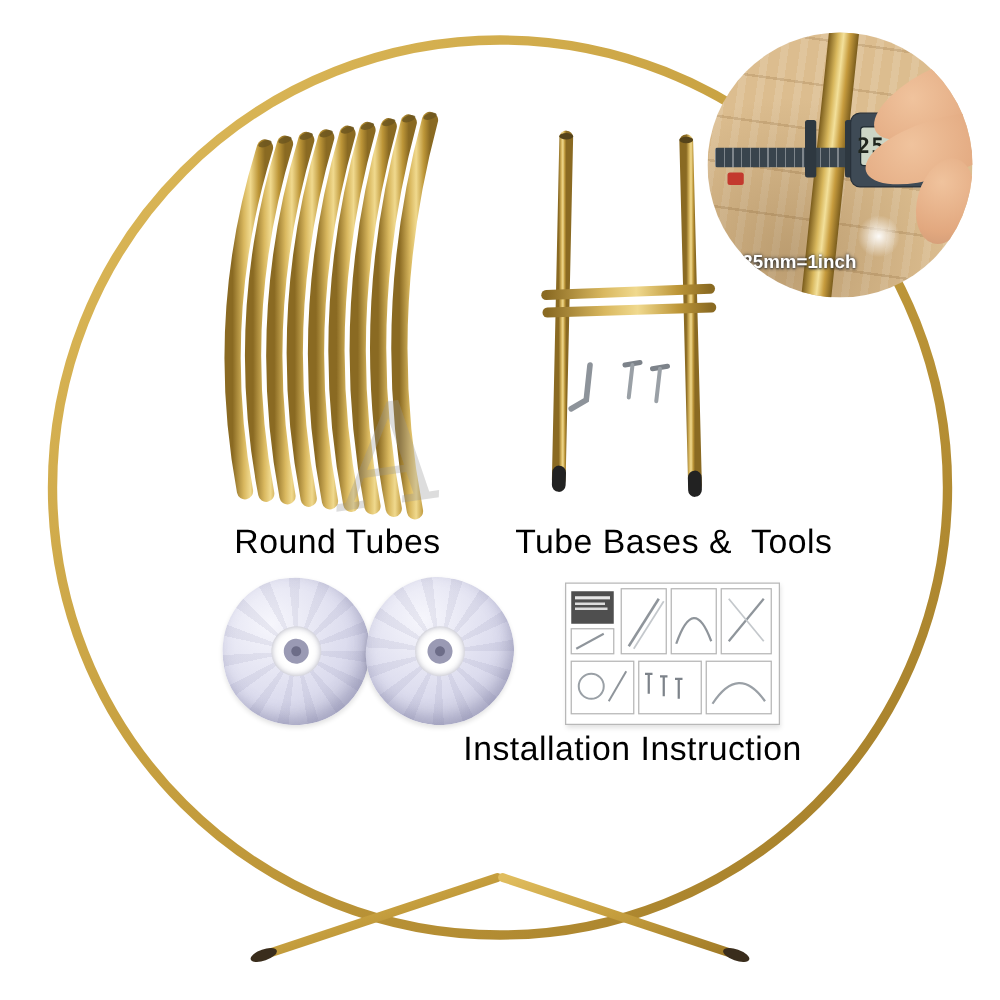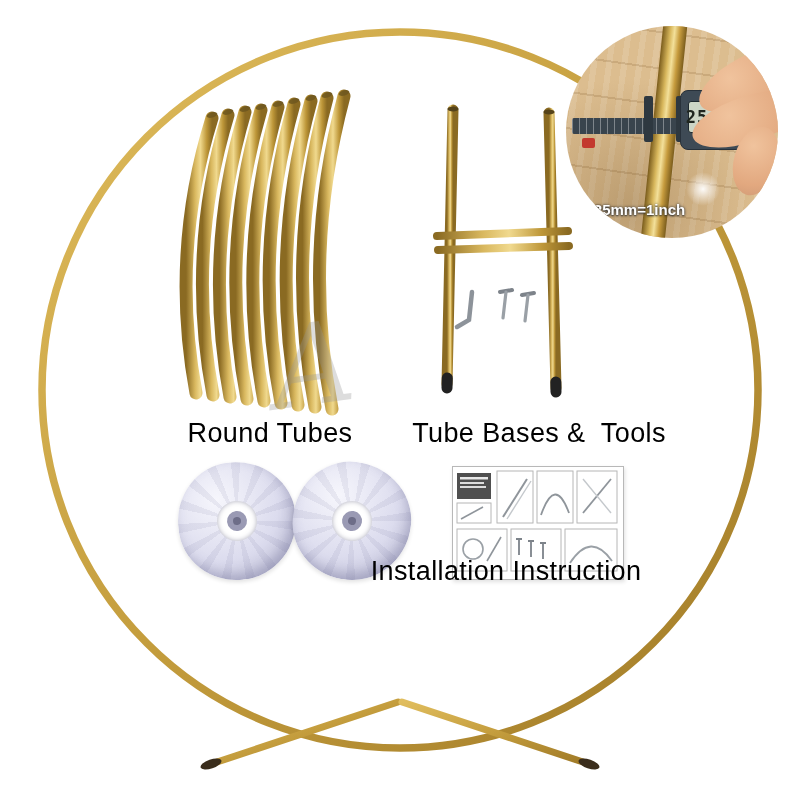--- a/index.html
+++ b/index.html
@@ -241,15 +241,15 @@
       <path d="M66 72 L66 88 M63 72 L69 72" stroke="#7d838a" stroke-width="1.8" fill="none"></path>
       <path d="M78 74 L78 90 M75 74 L81 74" stroke="#7d838a" stroke-width="1.8" fill="none"></path>
       <path d="M90 76 L90 92 M87 76 L93 76" stroke="#7d838a" stroke-width="1.8" fill="none"></path>
       <rect x="112" y="62" width="52" height="42" fill="none" stroke="#b6b6b6"></rect>
       <path d="M117 96 Q138 64 159 94" stroke="#9aa0a6" stroke-width="1.8" fill="none"></path>
     </svg>
   </div>
 
   <div class="label" style="left:150px;top:418px;width:240px;">Round Tubes</div>
   <div class="label" style="left:378px;top:418px;width:266px;margin-left:28px;">Tube Bases &amp;  Tools</div>
-  <div class="label" style="left:366px;top:556px;width:280px;">Installation Instruction</div>
+  <div class="label" style="left:366px;top:584px;width:280px;">Installation Instruction</div>
 
 </div>
 
 </body></html>

